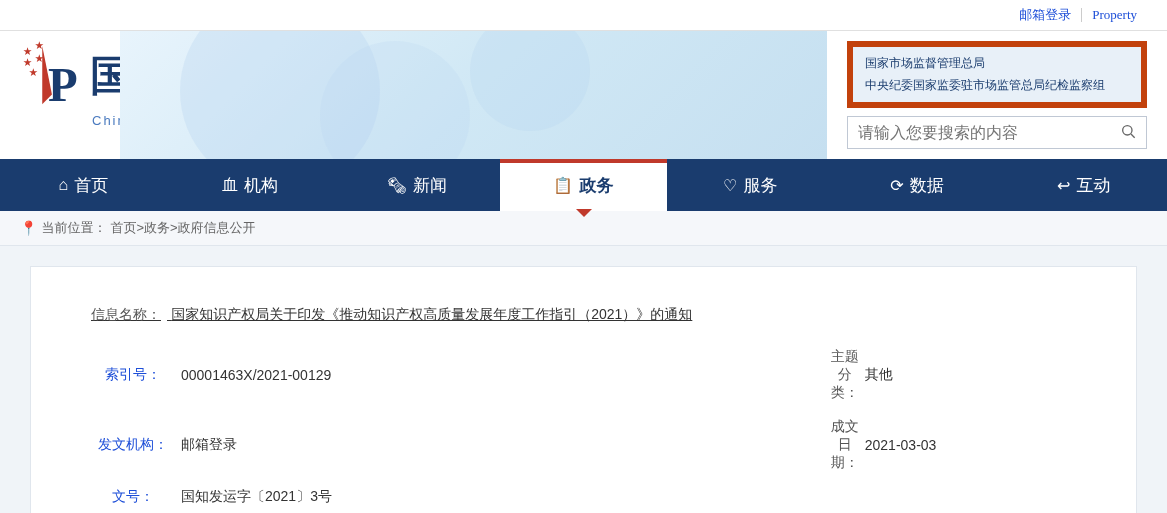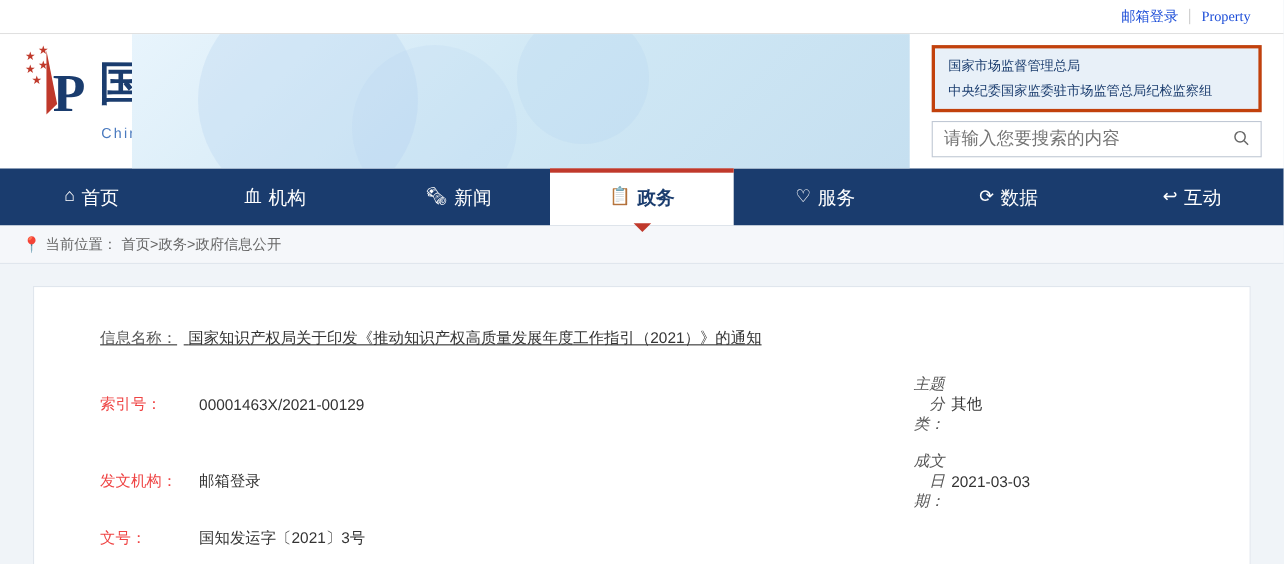--- a/index.html
+++ b/index.html
@@ -79,21 +79,21 @@
     .header-right {
       flex: 1;
       display: flex;
       flex-direction: column;
       align-items: flex-end;
       justify-content: flex-start;
       padding: 10px 20px 10px 0;
     }
     .header-org-links {
       background: #e8f0f8;
-      border: 3px solid #c2410c;
+      border: 6px solid #c2410c;
       padding: 6px 12px;
       font-size: 12px;
       color: #1a3c6e;
       line-height: 1.8;
       margin-bottom: 8px;
       min-width: 300px;
       text-align: left;
     }
     .search-box {
       display: flex;
@@ -209,37 +209,36 @@
     }
     .info-value {
       color: #333;
       font-size: 14px;
     }
     .info-row td {
       padding: 8px 0;
       font-size: 14px;
     }
     .info-row .col-label {
-      color: #ef4444;
+      color: #1d4ed8;
       width: 90px;
-      text-align: left;
+      text-align: center;
       padding-right: 6px;
     }
     .info-row .col-value {
       color: #333;
       min-width: 200px;
       margin-left: 12px;
     }
     .info-row .col-label2 {
       color: #555;
       width: 90px;
-      text-align: right;
+      text-align: center;
       padding-right: 6px;
       padding-left: 60px;
-      font-style: italic;
     }
     .info-row .col-value2 {
       color: #333;
     }
   </style>
 </head>
 <body>
 
 <div class="top-bar">
   <div class="top-bar-links">

